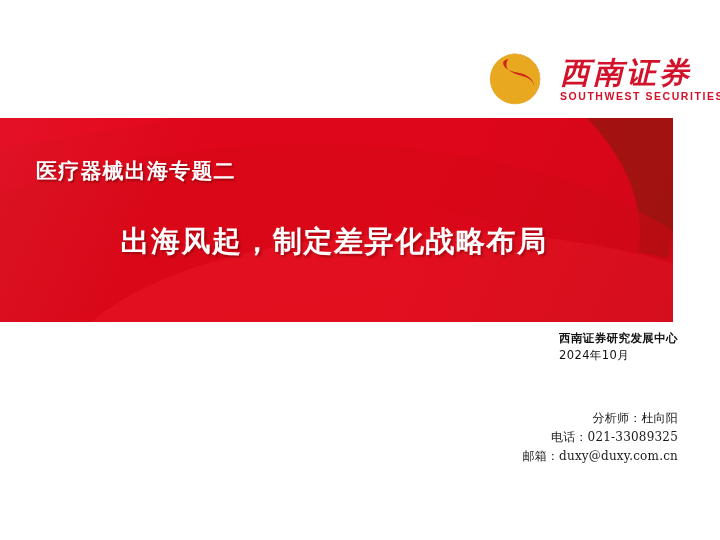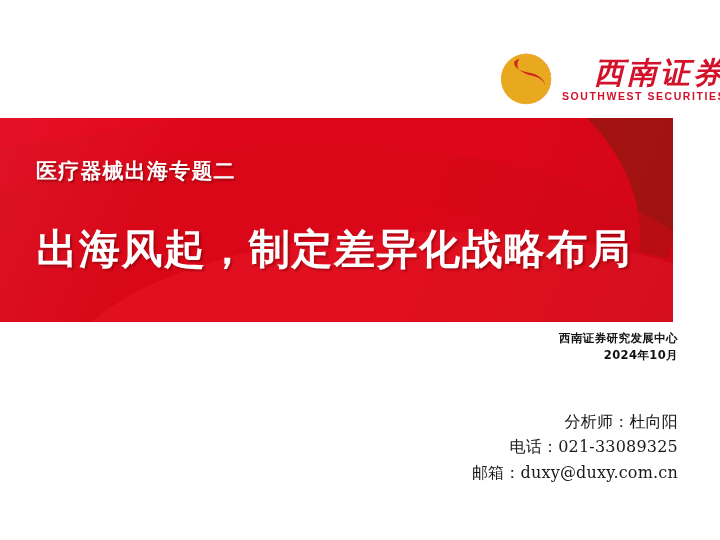--- a/index.html
+++ b/index.html
@@ -20,28 +20,27 @@
     position: absolute;
     left: 0; top: 0;
     width: 720px;
     height: 540px;
     background: #ffffff;
   }
 
   
   .logo-block {
     position: absolute;
-    left: 499px;
+    left: 488px;
     top: 44px;
     width: 200px;
     height: 70px;
     display: flex;
     align-items: center;
-    gap: 9px;
-    text-align: right;
+    gap: 18px;
   }
   .logo-mark {
     width: 54px;
     height: 54px;
     flex: 0 0 54px;
     position: relative;
   }
   .logo-wordmark {
     display: flex;
     flex-direction: column;
@@ -154,64 +153,64 @@
     white-space: nowrap;
     z-index: 5;
   }
   .banner-title {
     position: absolute;
     left: 0;
     top: 222px;
     width: 668px;
     text-align: center;
     font-family: "DejaVu Sans", "Liberation Sans", sans-serif;
-    font-size: 41px;
+    font-size: 29px;
     font-weight: bold;
     color: #ffffff;
     letter-spacing: 1.5px;
     text-shadow: 2px 2px 2px rgba(90,0,0,0.40);
     white-space: nowrap;
     z-index: 5;
   }
 
   
   .org-block {
     position: absolute;
     right: 42px;
     top: 330px;
-    text-align: right;
+    text-align: left;
     font-family: "DejaVu Sans", "Liberation Sans", sans-serif;
   }
   .org-name {
     font-size: 11.5px;
     font-weight: bold;
     color: #111111;
     letter-spacing: 0.4px;
     line-height: 1.5;
     white-space: nowrap;
   }
   .org-date {
     font-size: 11.5px;
-    font-weight: bold;
+    font-weight: normal;
     color: #111111;
     letter-spacing: 0.4px;
     line-height: 1.5;
     white-space: nowrap;
   }
 
   
   .analyst-block {
     position: absolute;
     right: 42px;
     top: 409px;
     text-align: right;
     font-family: "DejaVu Serif", "Liberation Serif", serif;
   }
   .analyst-line {
-    font-size: 16px;
+    font-size: 12px;
     color: #1a1a1a;
     line-height: 1.58;
     letter-spacing: 0.2px;
     white-space: nowrap;
   }
 </style>
 </head>
 <body>
 
 <div class="slide">

